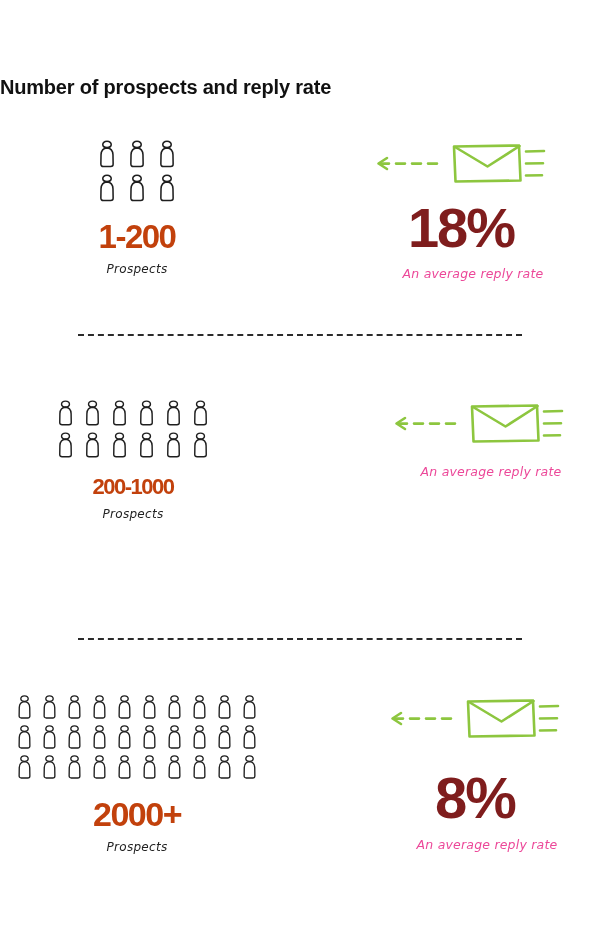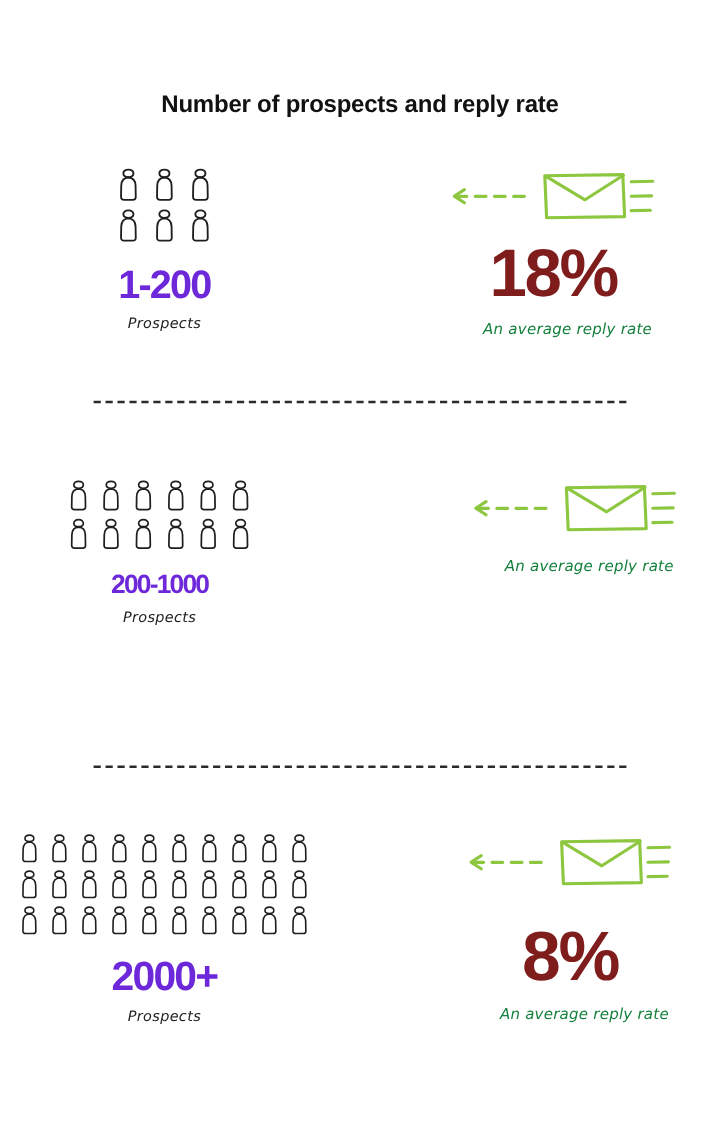--- a/index.html
+++ b/index.html
@@ -24,21 +24,20 @@
     height: 938px;
     background: #ffffff;
   }
 
   
   .title {
     position: absolute;
     top: 76px;
     left: 0;
     width: 600px;
-    text-align: center;
     font-family: "Liberation Sans", sans-serif;
     font-weight: bold;
     font-size: 20px;
     letter-spacing: -0.2px;
     color: #111111;
   }
 
   
   .section {
     position: absolute;
@@ -83,21 +82,21 @@
     height: auto;
   }
   .sec-1 .person { height: 32px; }
   .sec-2 .person { height: 30px; }
   .sec-3 .person { height: 28px; }
 
   
   .count {
     font-family: "Liberation Sans", sans-serif;
     font-weight: bold;
-    color: #6d28d9;
+    color: #c2410c;
     letter-spacing: -1.5px;
     line-height: 1;
     text-align: center;
   }
   .sec-1 .count { font-size: 33px; margin-top: 16px; }
   .sec-2 .count { font-size: 22px; margin-top: 16px; }
   .sec-3 .count { font-size: 34px; margin-top: 16px; }
 
   .caption {
     font-family: "DejaVu Sans", sans-serif;
@@ -128,21 +127,21 @@
     text-align: center;
   }
   .sec-1 .pct { font-size: 56px; margin-top: 6px; }
   .sec-2 .pct { font-size: 58px; margin-top: 14px; }
   .sec-3 .pct { font-size: 58px; margin-top: 20px; }
 
   .pct-caption {
     font-family: "DejaVu Sans", sans-serif;
     font-size: 12.5px;
     font-style: italic;
-    color: #15803d;
+    color: #ec4899;
     text-align: center;
     margin-top: 10px;
     letter-spacing: 0.2px;
     margin-left: 24px;
   }
 
   
   .sec-1 .col-right { transform: translateX(6px); }
   .sec-2 .col-right { transform: translateX(24px); }
   .sec-3 .col-right { transform: translateX(20px); }

